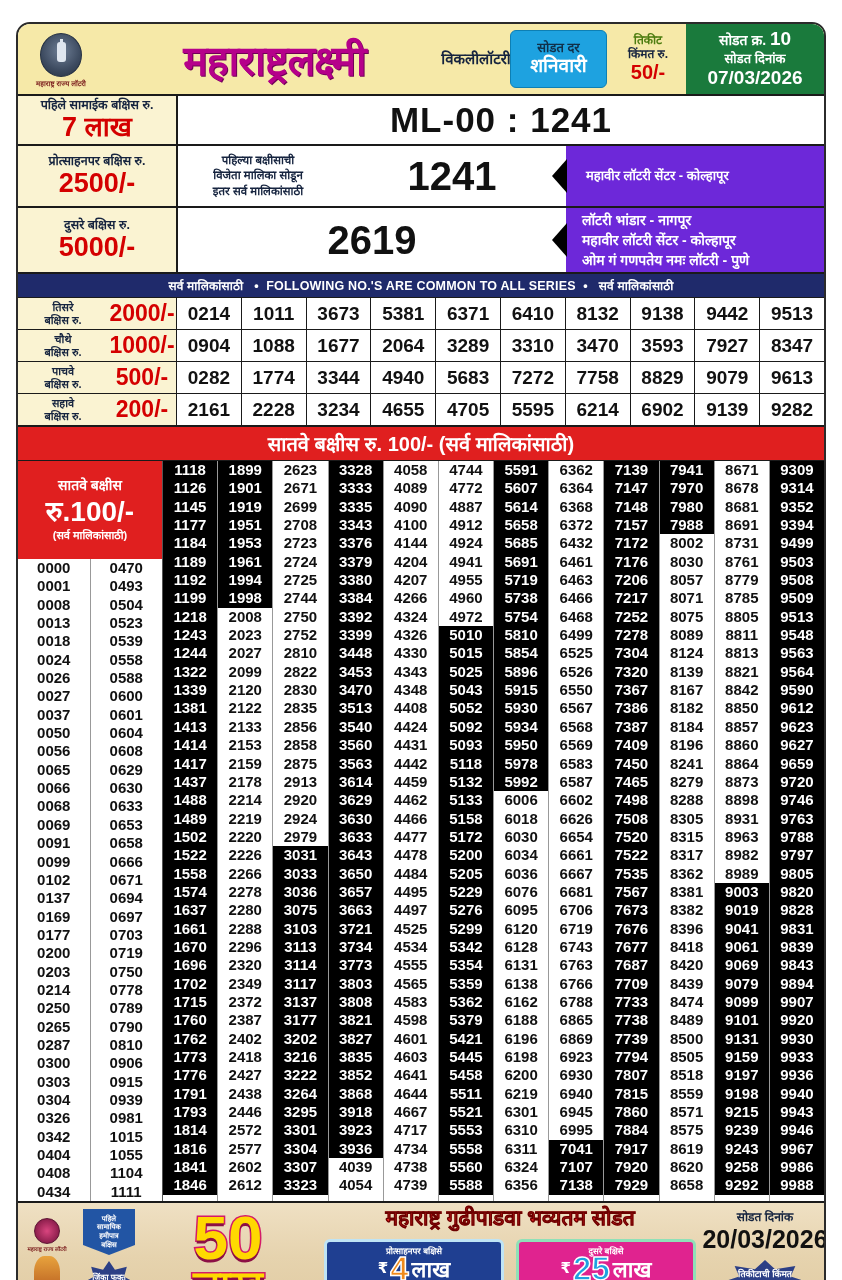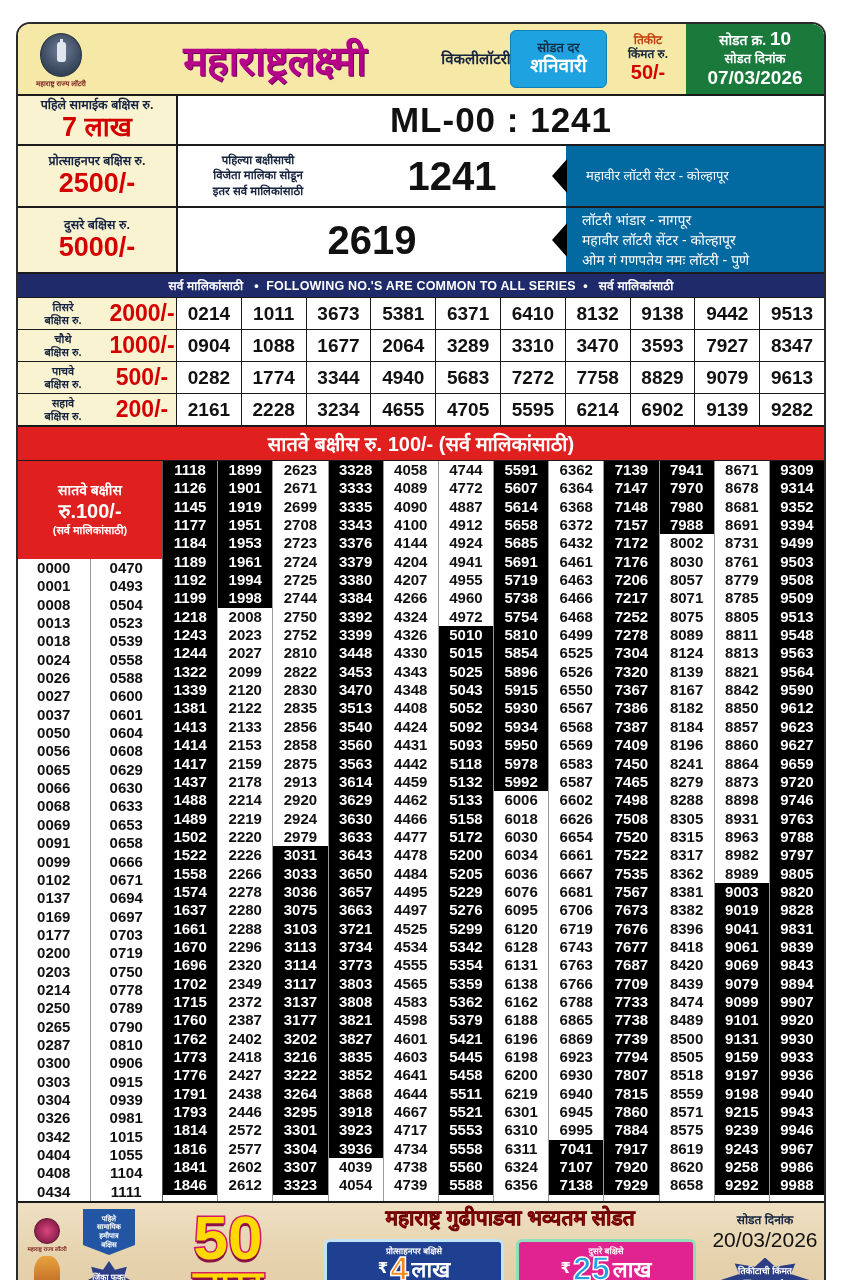--- a/index.html
+++ b/index.html
@@ -54,21 +54,21 @@
     width:95px;margin:6px 3px;border-radius:6px;background:#1ea2e0;
     border:1px solid #0d7fb4;display:flex;flex-direction:column;
     justify-content:center;align-items:center;line-height:1.1;
   }
   .hdr-blue .b1{font-size:13px;font-weight:bold;color:#10304a;}
   .hdr-blue .b2{font-size:19px;font-weight:bold;color:#ffffff;}
   .hdr-tick{
     width:76px;display:flex;flex-direction:column;justify-content:center;
     align-items:center;line-height:1.15;
   }
-  .hdr-tick .t1{font-size:12px;font-weight:bold;color:#c2410c;}
+  .hdr-tick .t1{font-size:12px;font-weight:bold;color:#4d7c0f;}
   .hdr-tick .t2{font-size:12px;font-weight:bold;color:#16243f;}
   .hdr-tick .t3{font-size:20px;font-weight:bold;color:#d40000;}
   .hdr-green{
     width:138px;background:#1a7a3c;color:#fff;display:flex;flex-direction:column;
     justify-content:center;align-items:center;line-height:1.2;
   }
   .hdr-green .g1{font-size:14px;font-weight:bold;}
   .hdr-green .g1 b{font-size:19px;}
   .hdr-green .g2{font-size:13px;font-weight:bold;}
   .hdr-green .g3{font-size:19px;font-weight:bold;}
@@ -89,24 +89,24 @@
   .pmid{
     width:160px;display:flex;flex-direction:column;align-items:center;
     justify-content:center;font-size:11.5px;font-weight:bold;color:#16243f;line-height:1.35;
     border-right:0;
   }
   .pnum{
     flex:1;display:flex;align-items:center;justify-content:center;
     font-size:40px;font-weight:bold;color:#111;
   }
   .pagents{
-    width:258px;background:#0369a1;color:#fff;position:relative;
+    width:258px;background:#6d28d9;color:#fff;position:relative;
     display:flex;flex-direction:column;justify-content:center;
     padding:4px 6px 4px 20px;box-sizing:border-box;
-    font-size:13px;font-weight:normal;line-height:1.45;
+    font-size:13px;font-weight:bold;line-height:1.45;
   }
   .pagents:before{
     content:"";position:absolute;left:-14px;top:50%;margin-top:-17px;
     border-top:17px solid transparent;border-bottom:17px solid transparent;
     border-right:15px solid #000;
   }
   .prow2{height:60px;}
   .prow3{height:64px;}
   .prow3 .pagents{padding-left:16px;font-size:14px;}
 
@@ -145,21 +145,21 @@
   .p7-wrap{display:flex;border-top:1px solid #1a1a1a;}
   .p7-left{
     width:144px;display:flex;flex-direction:column;
     border-right:1.5px solid #555;
   }
   .p7-badge{
     background:#e01f1f;color:#fff;height:98px;display:flex;flex-direction:column;
     align-items:center;justify-content:center;line-height:1.25;
   }
   .p7-badge .a{font-size:14px;font-weight:bold;}
-  .p7-badge .b{font-size:20px;font-weight:bold;}
+  .p7-badge .b{font-size:28px;font-weight:bold;}
   .p7-badge .c{font-size:11px;font-weight:bold;}
   .p7-lcols{flex:1;display:flex;}
   .p7-lcols .col{
     flex:1;background:#fff;border-right:1.5px solid #999;
   }
   .p7-lcols .col:last-child{border-right:none;}
   .p7-grid{flex:1;display:flex;}
   .p7-grid .gcol{
     flex:1;border-right:1.5px solid #999;
   }
@@ -238,21 +238,21 @@
   .pz.pink .num{color:#1ea2e0;-webkit-text-stroke:1.5px #fff;}
   .pz .lkh{font-size:22px;font-weight:bold;color:#fff;margin-left:3px;}
   .pz .cap{
     position:absolute;top:3px;left:0;right:0;text-align:center;
     font-size:8.5px;font-weight:bold;color:#fff;
   }
   .ad-right{
     width:118px;display:flex;flex-direction:column;align-items:center;justify-content:center;
   }
   .ad-right .dl{font-size:12px;font-weight:bold;color:#16243f;}
-  .ad-right .dt{font-size:21px;font-weight:normal;color:#111;}
+  .ad-right .dt{font-size:25px;font-weight:bold;color:#111;}
   .ad-right .tkt{
     margin-top:6px;width:92px;height:46px;background:#2c3f86;color:#fff;
     clip-path:polygon(50% 0%,61% 20%,83% 13%,78% 36%,100% 50%,78% 64%,83% 87%,61% 80%,50% 100%,39% 80%,17% 87%,22% 64%,0 50%,22% 36%,17% 13%,39% 20%);
     display:flex;flex-direction:column;align-items:center;justify-content:center;
     font-size:9px;font-weight:bold;line-height:1.25;text-align:center;
   }
   .ad-right .tkt b{font-size:14px;}
 </style>
 </head>
 <body>

